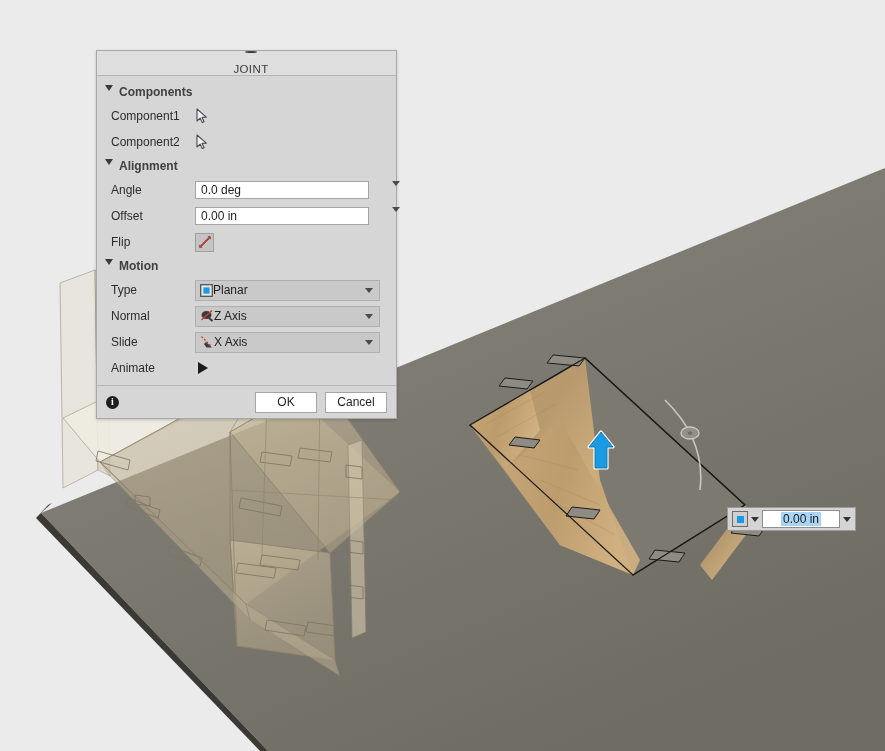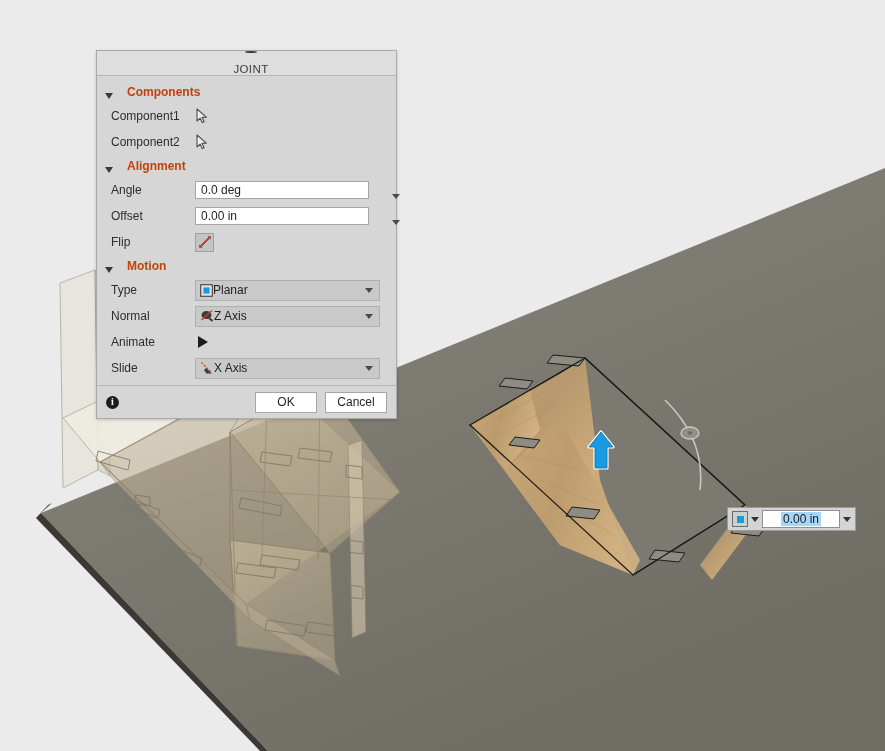--- a/index.html
+++ b/index.html
@@ -137,26 +137,26 @@
     color: #3c3c3c;
     letter-spacing: 0.4px;
   }
 
   .dlg-body {
     padding: 5px 0 4px 0;
   }
 
   .group-hdr {
     display: flex;
-    align-items: flex-end;
-    gap: 14px;
+    align-items: flex-start;
+    gap: 6px;
     padding: 4px 0 4px 8px;
     font-weight: bold;
     font-size: 12px;
-    color: #c2410c;
+    color: #404040;
   }
   .tri-down {
     width: 0; height: 0;
     border-left: 4.5px solid transparent;
     border-right: 4.5px solid transparent;
     border-top: 6px solid #3a3a3a;
   }
 
   .row {
     display: flex;
@@ -171,21 +171,21 @@
     font-size: 12px;
     color: #2c2c2c;
   }
 
   
   .sel-cursor { width: 14px; height: 16px; }
 
   
   .field-wrap {
     display: flex;
-    align-items: flex-end;
+    align-items: flex-start;
     gap: 23px;
   }
   .txt-field {
     width: 174px;
     height: 18px;
     background: #ffffff;
     border: 1px solid #a5a5a5;
     box-sizing: border-box;
     display: flex;
     align-items: center;
@@ -496,36 +496,36 @@
             <path d="M2,6 Q2,2.5 6.5,2.5 Q11,2.5 11,6 Q11,9.5 6.5,9.5 Q2,9.5 2,6 Z" fill="#3c3c3c" stroke="#2a2a2a" stroke-width="0.8"></path>
             <path d="M9,9 L12.5,12" stroke="#3c3c3c" stroke-width="2"></path>
             <path d="M1.5,11 L12,1.5" stroke="#d23b28" stroke-width="1.3"></path>
           </svg>
           <span class="cval">Z Axis</span>
           <span class="caret-sm"></span>
         </div>
       </div>
 
       <div class="row">
-        <span class="lbl">Animate</span>
-        <div class="play-btn"></div>
-      </div>
-
-      <div class="row">
         <span class="lbl">Slide</span>
         <div class="combo">
           <svg width="14" height="14" viewBox="0 0 14 14" xmlns="http://www.w3.org/2000/svg">
             <path d="M6,7 L12,12.5 L6.5,12.5 L4,9 Z" fill="#3c3c3c"></path>
             <path d="M1.5,1.5 L11.5,11.5" stroke="#d23b28" stroke-width="1.3" stroke-dasharray="2 1.6"></path>
           </svg>
           <span class="cval">X Axis</span>
           <span class="caret-sm"></span>
         </div>
       </div>
 
+      <div class="row">
+        <span class="lbl">Animate</span>
+        <div class="play-btn"></div>
+      </div>
+
     </div>
 
     <div class="dlg-footer">
       <div class="info-icon">i</div>
       <div class="footer-spacer"></div>
       <div class="dlg-btn">OK</div>
       <div class="dlg-btn">Cancel</div>
     </div>
 
   </div>

